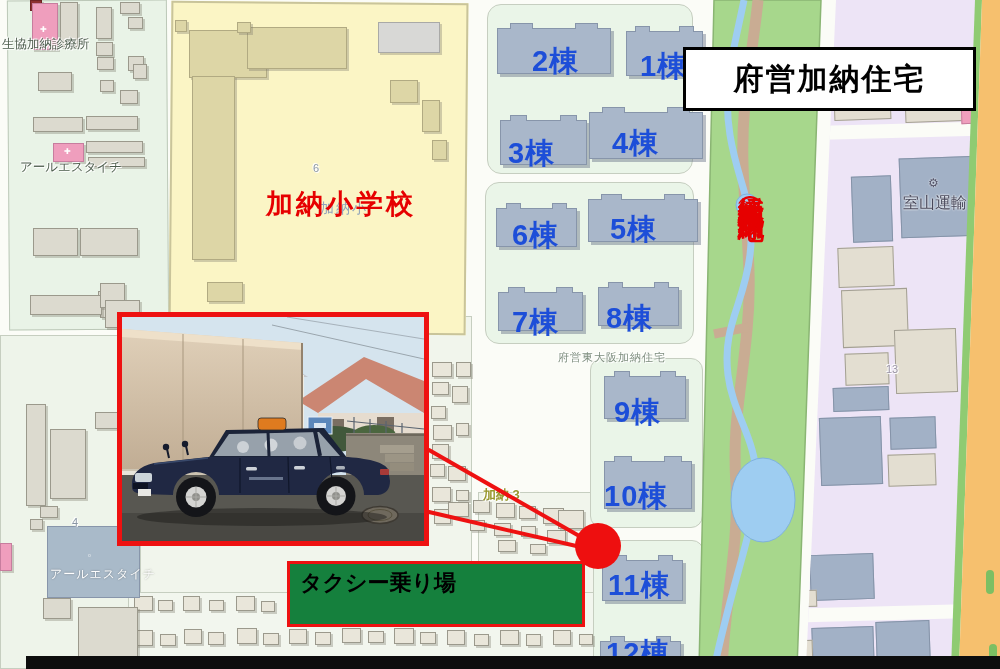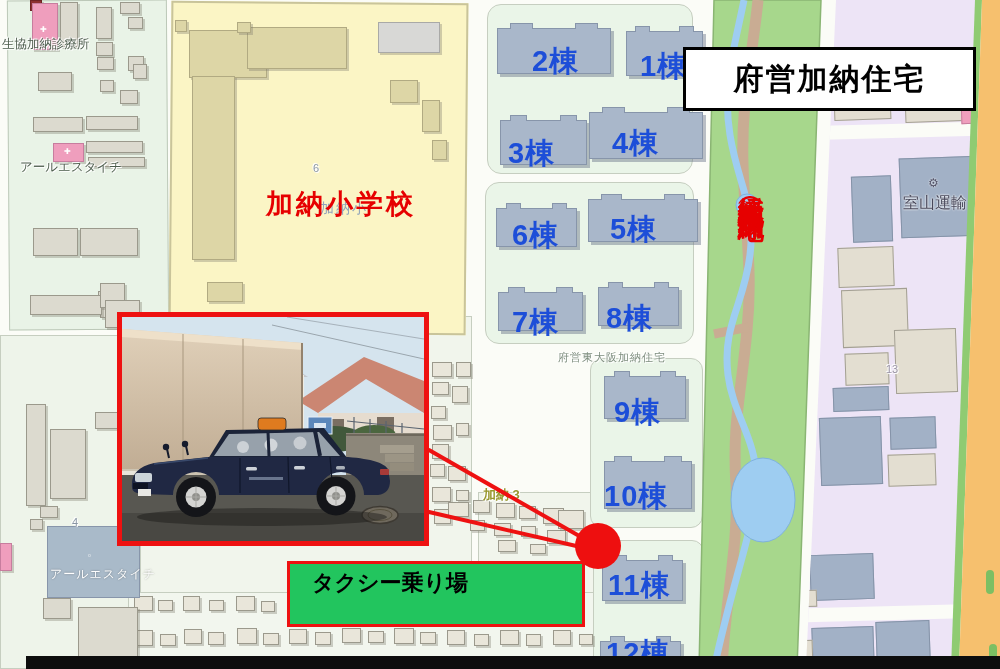--- a/index.html
+++ b/index.html
@@ -32,22 +32,22 @@
        border:3px solid #000;box-sizing:border-box;display:flex;align-items:center;justify-content:center;
        font-size:30px;font-weight:800;letter-spacing:2px;color:#000;z-index:40;white-space:nowrap;}
   .school-label{position:absolute;left:266px;top:186px;font-size:27px;font-weight:800;
        color:var(--c-annotation_red,#e60000);letter-spacing:3px;z-index:15;white-space:nowrap;}
   .school-faint{position:absolute;left:320px;top:200px;font-size:14px;color:#8fa3bb;z-index:14;
        letter-spacing:2px;}
   .park-label{position:absolute;left:737px;top:176px;writing-mode:vertical-rl;font-size:26px;
        font-weight:800;color:var(--c-annotation_red,#e60000);letter-spacing:2px;z-index:30;line-height:1.1;}
   .photo{position:absolute;left:117px;top:312px;width:312px;height:234px;border:5px solid #ee1111;
        box-sizing:border-box;background:#d5e4ee;z-index:20;}
-  .callout-box{position:absolute;left:287px;top:561px;width:298px;height:66px;background:#22c55e;
-       border:3px solid #ee1111;box-sizing:border-box;z-index:25;padding:5px 22px;font-size:22px;
+  .callout-box{position:absolute;left:287px;top:561px;width:298px;height:66px;background:#15803d;
+       border:3px solid #ee1111;box-sizing:border-box;z-index:25;padding:5px 10px;font-size:22px;
        font-weight:700;line-height:1.3;color:#000;white-space:nowrap;}
   .marker{position:absolute;left:575px;top:523px;width:46px;height:46px;border-radius:50%;
        background:#ee0f0f;z-index:22;}
   .lines-svg{position:absolute;left:0;top:0;z-index:21;pointer-events:none;}
   .base-svg{position:absolute;left:0;top:0;z-index:3;pointer-events:none;}
   .bottom-bar{position:absolute;left:26px;top:656px;width:974px;height:13px;background:#0d0d0d;z-index:50;}
   .rs-label{position:absolute;left:50px;top:566px;font-size:12px;color:#fff;z-index:10;
        letter-spacing:1px;text-shadow:0 0 2px rgba(0,0,0,.4);}
   .muro-label{position:absolute;left:903px;top:193px;font-size:16px;color:#47475a;z-index:10;
        white-space:nowrap;text-shadow:0 0 2px #fff,0 0 2px #fff;}

